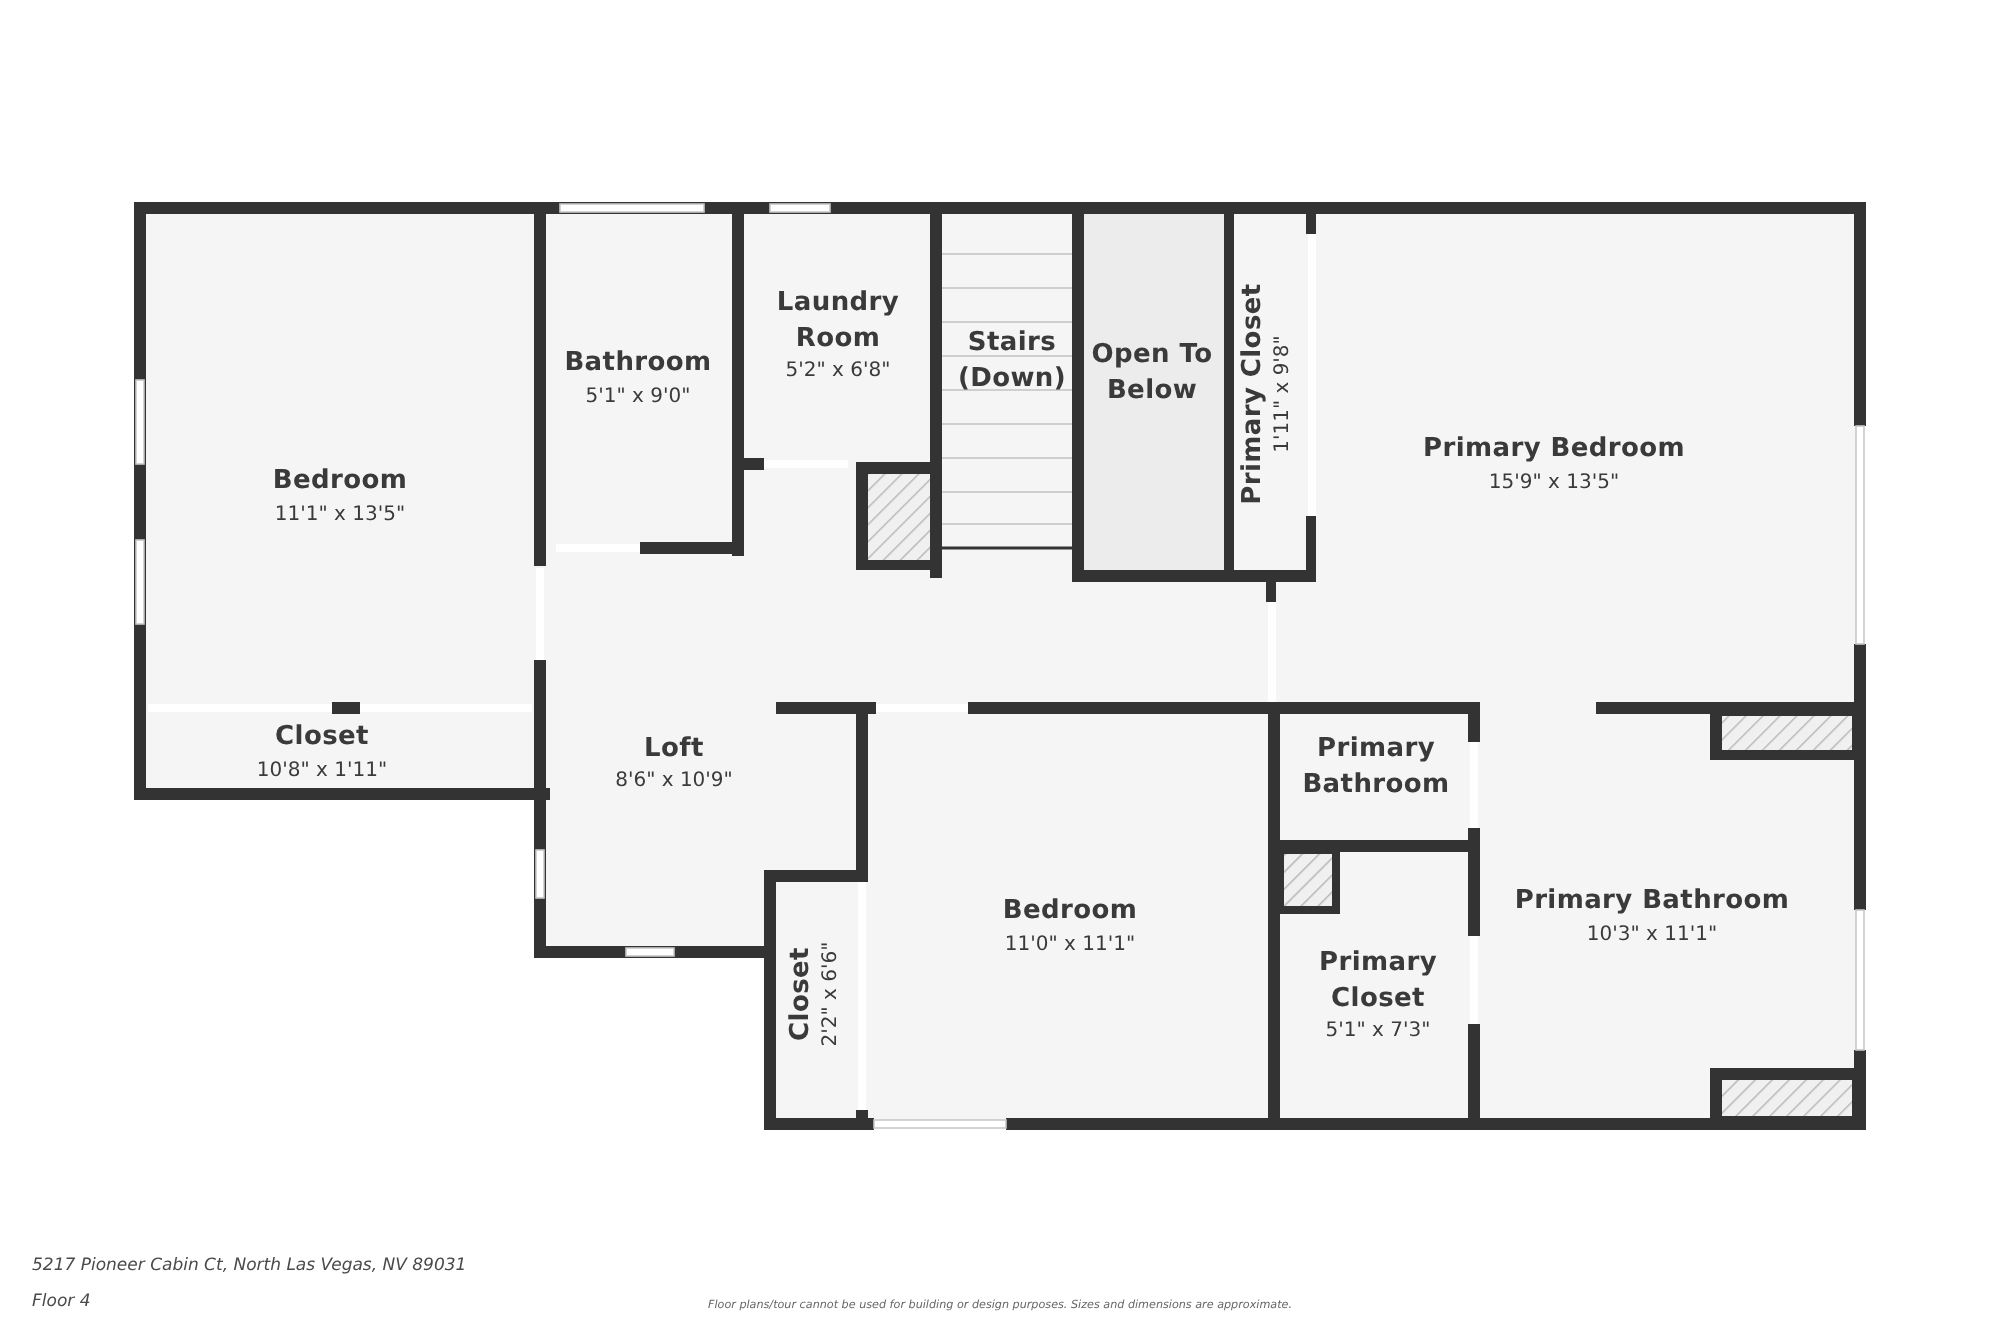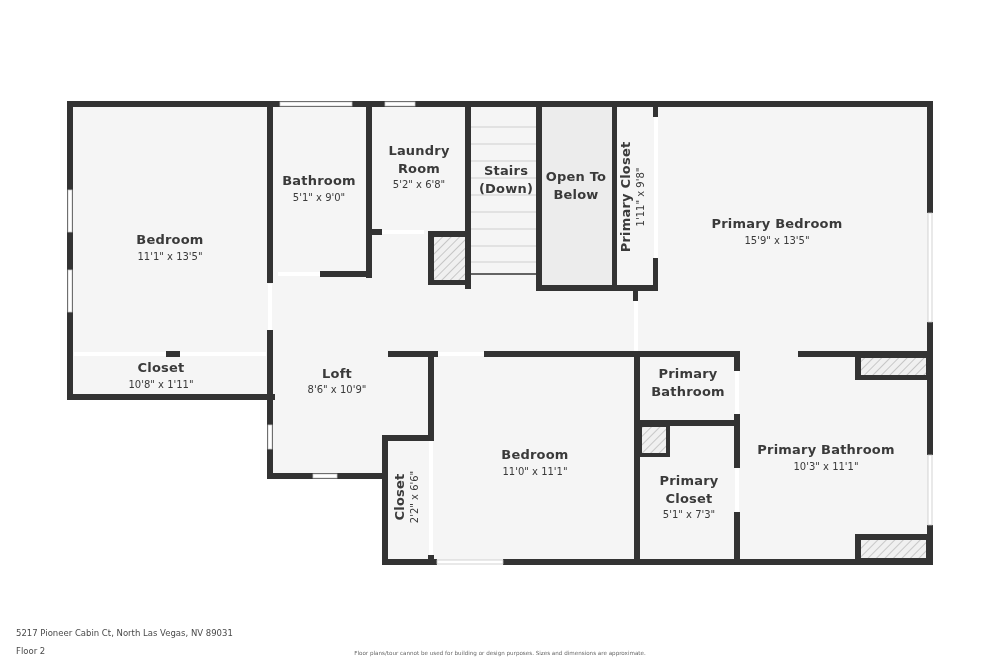--- a/index.html
+++ b/index.html
@@ -7,21 +7,21 @@
   svg.plan { position: absolute; left: 0; top: 0; width: 1000px; height: 667px; }
   .floor { fill: #f5f5f5; }
   .openbelow { fill: #ececec; }
   .wall { fill: #333333; }
   .win { fill: #ffffff; stroke: #c8c8c8; stroke-width: 0.8; }
   .door-gap { fill: #ffffff; }
   .stair-line { stroke: #cfcfcf; stroke-width: 1; }
   .stair-edge { stroke: #333; stroke-width: 1.5; }
   .rn { font-family: "DejaVu Sans", sans-serif; font-size: 13px; font-weight: bold; fill: #3a3a3a; text-anchor: middle; letter-spacing: 0.2px; }
   .rd { font-family: "DejaVu Sans", sans-serif; font-size: 10px; fill: #3a3a3a; text-anchor: middle; }
-  .footer { position: absolute; font-family: "DejaVu Sans", sans-serif; color: #4a4a4a; }
+  .footer { position: absolute; font-family: "DejaVu Sans", sans-serif; color: #4a4a4a; font-style: italic; }
   .addr { left: 16px; top: 628px; font-size: 8.5px; }
   .floorname { left: 16px; top: 646px; font-size: 8.5px; }
   .disclaimer { left: 0; width: 1000px; text-align: center; top: 650px; font-size: 5.6px; color: #666; }
 </style>
 </head>
 <body>
 
 <svg class="plan" viewBox="0 0 1000 667" xmlns="http://www.w3.org/2000/svg">
   <defs>
     <pattern id="hatch" patternUnits="userSpaceOnUse" width="6" height="6" patternTransform="rotate(45)">
@@ -188,14 +188,14 @@
     <text class="rn" x="689" y="485">Primary</text>
     <text class="rn" x="689" y="503">Closet</text>
     <text class="rd" x="689" y="518">5'1" x 7'3"</text>
 
     <text class="rn" x="826" y="454">Primary Bathroom</text>
     <text class="rd" x="826" y="470">10'3" x 11'1"</text>
   </g>
 </svg>
 
 <div class="footer addr">5217 Pioneer Cabin Ct, North Las Vegas, NV 89031</div>
-<div class="footer floorname">Floor 2</div>
+<div class="footer floorname">Floor 4</div>
 <div class="footer disclaimer">Floor plans/tour cannot be used for building or design purposes. Sizes and dimensions are approximate.</div>
 
 </body></html>

